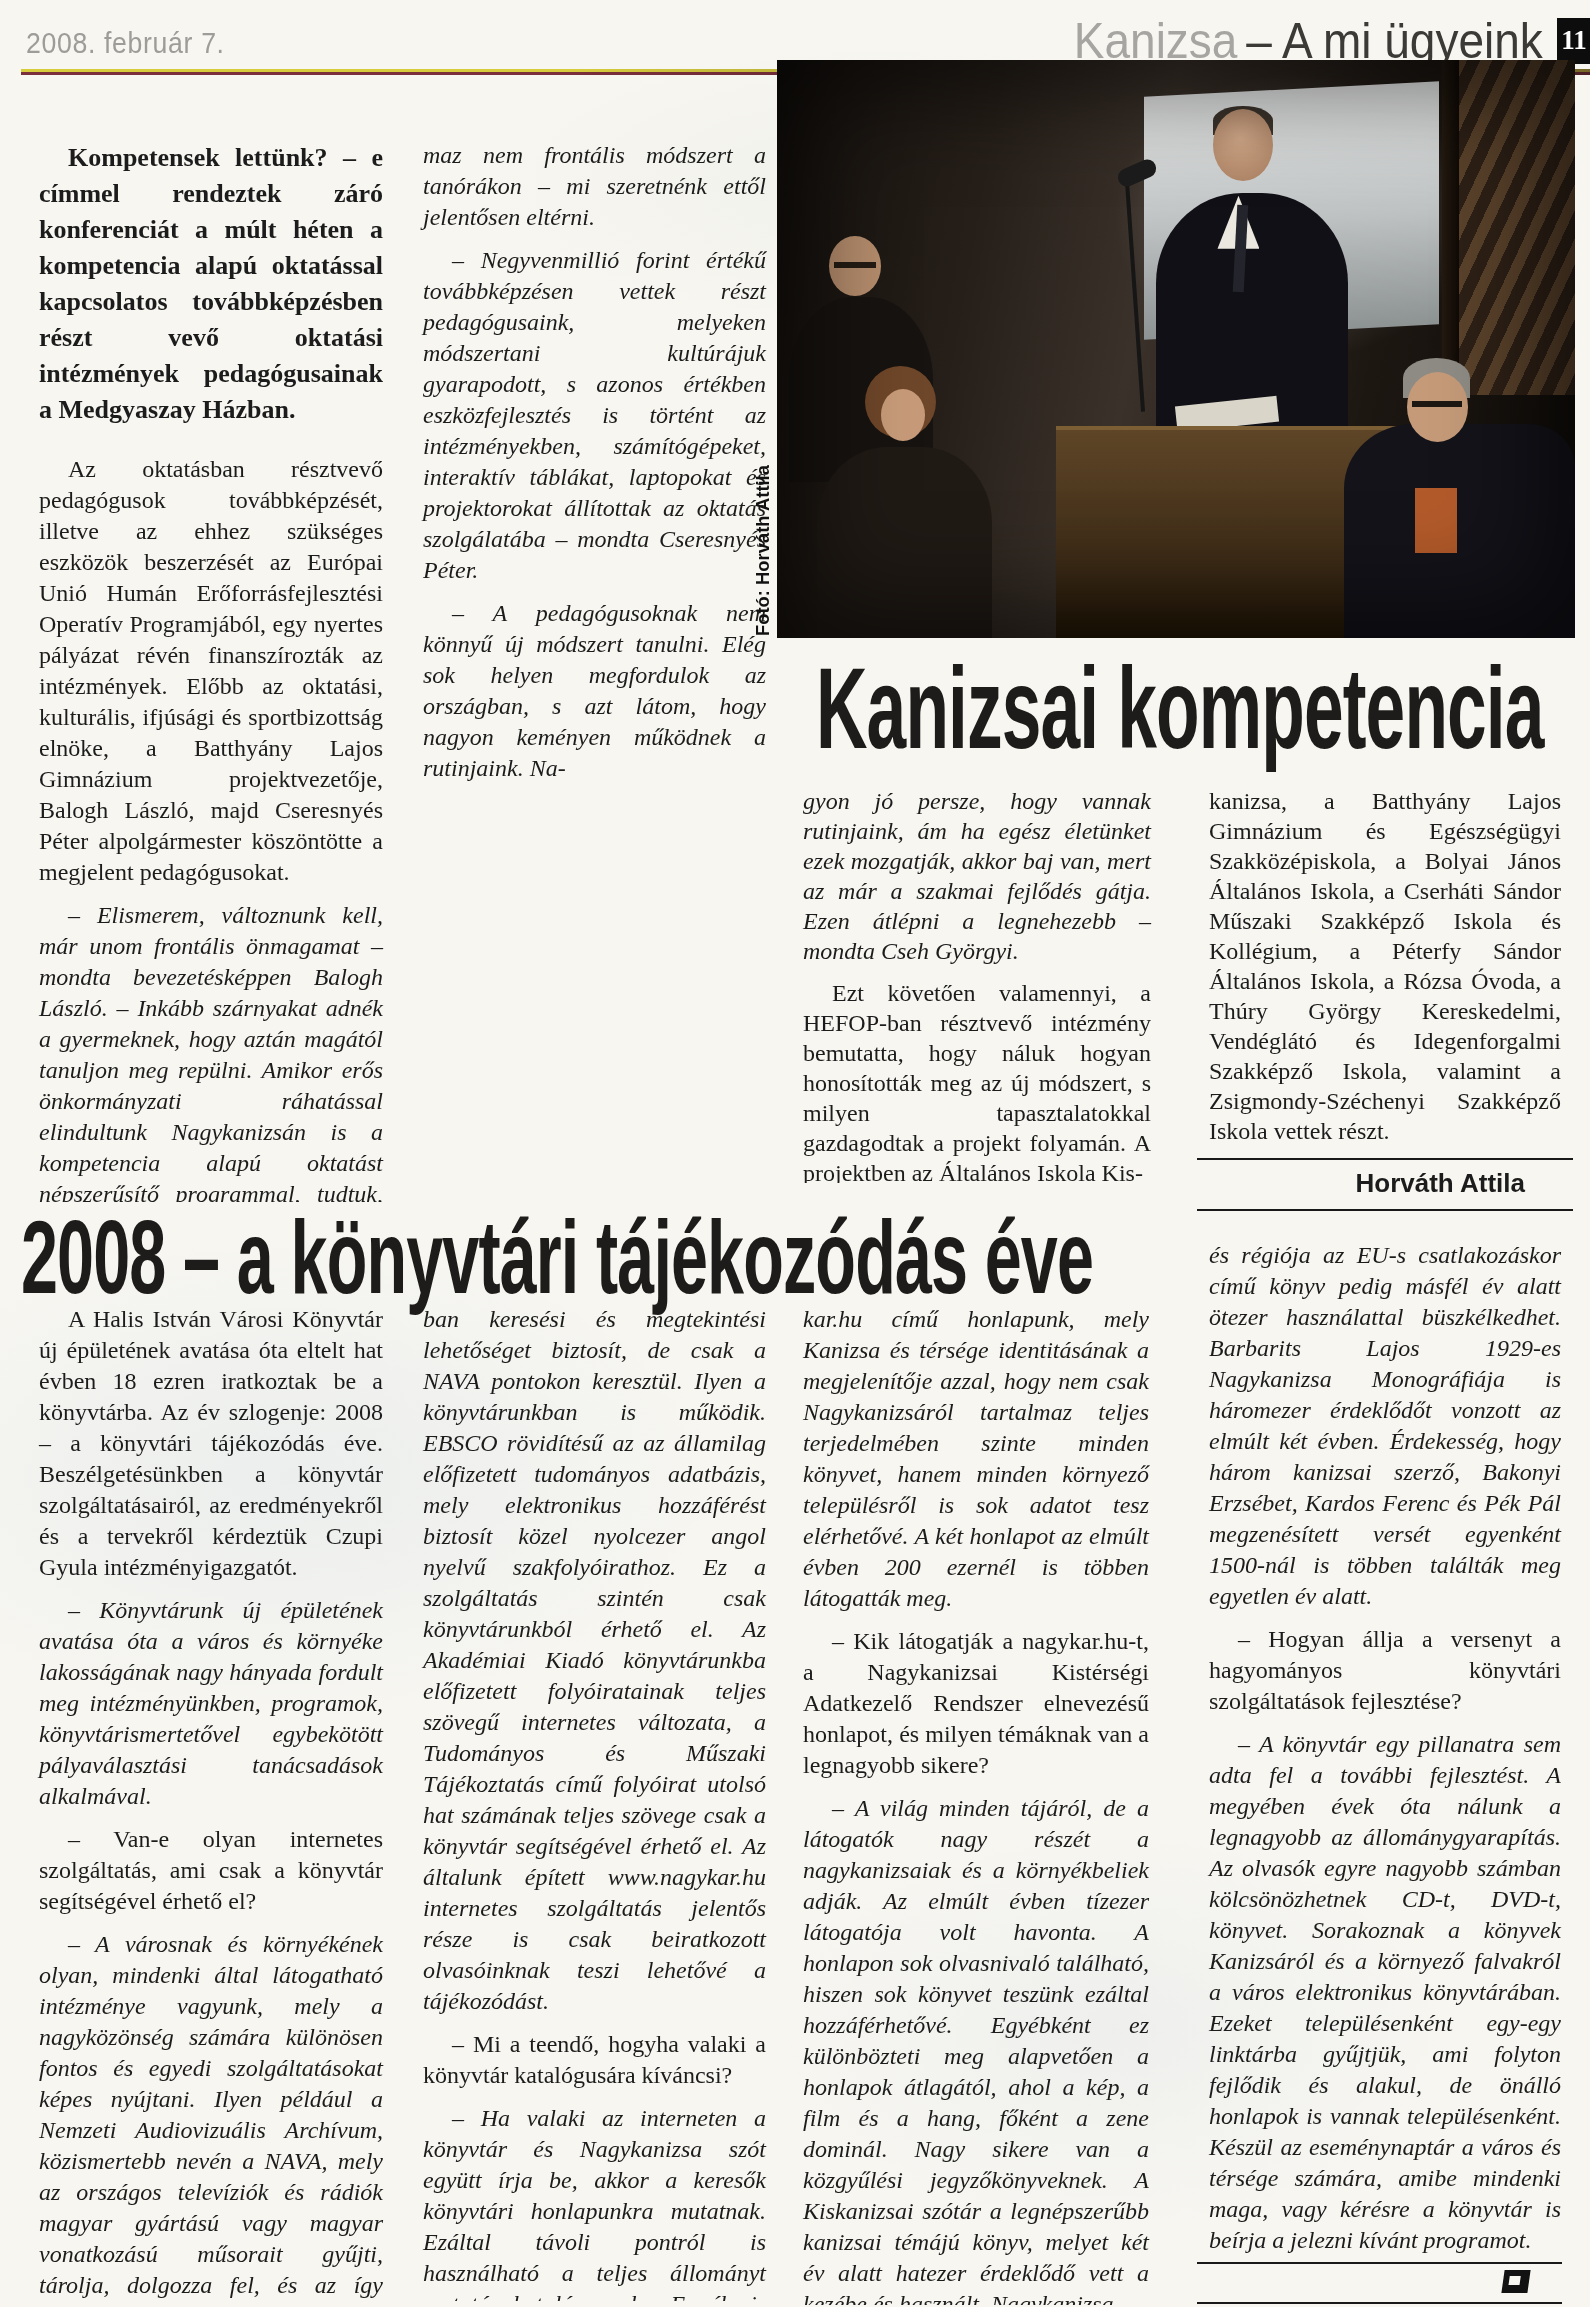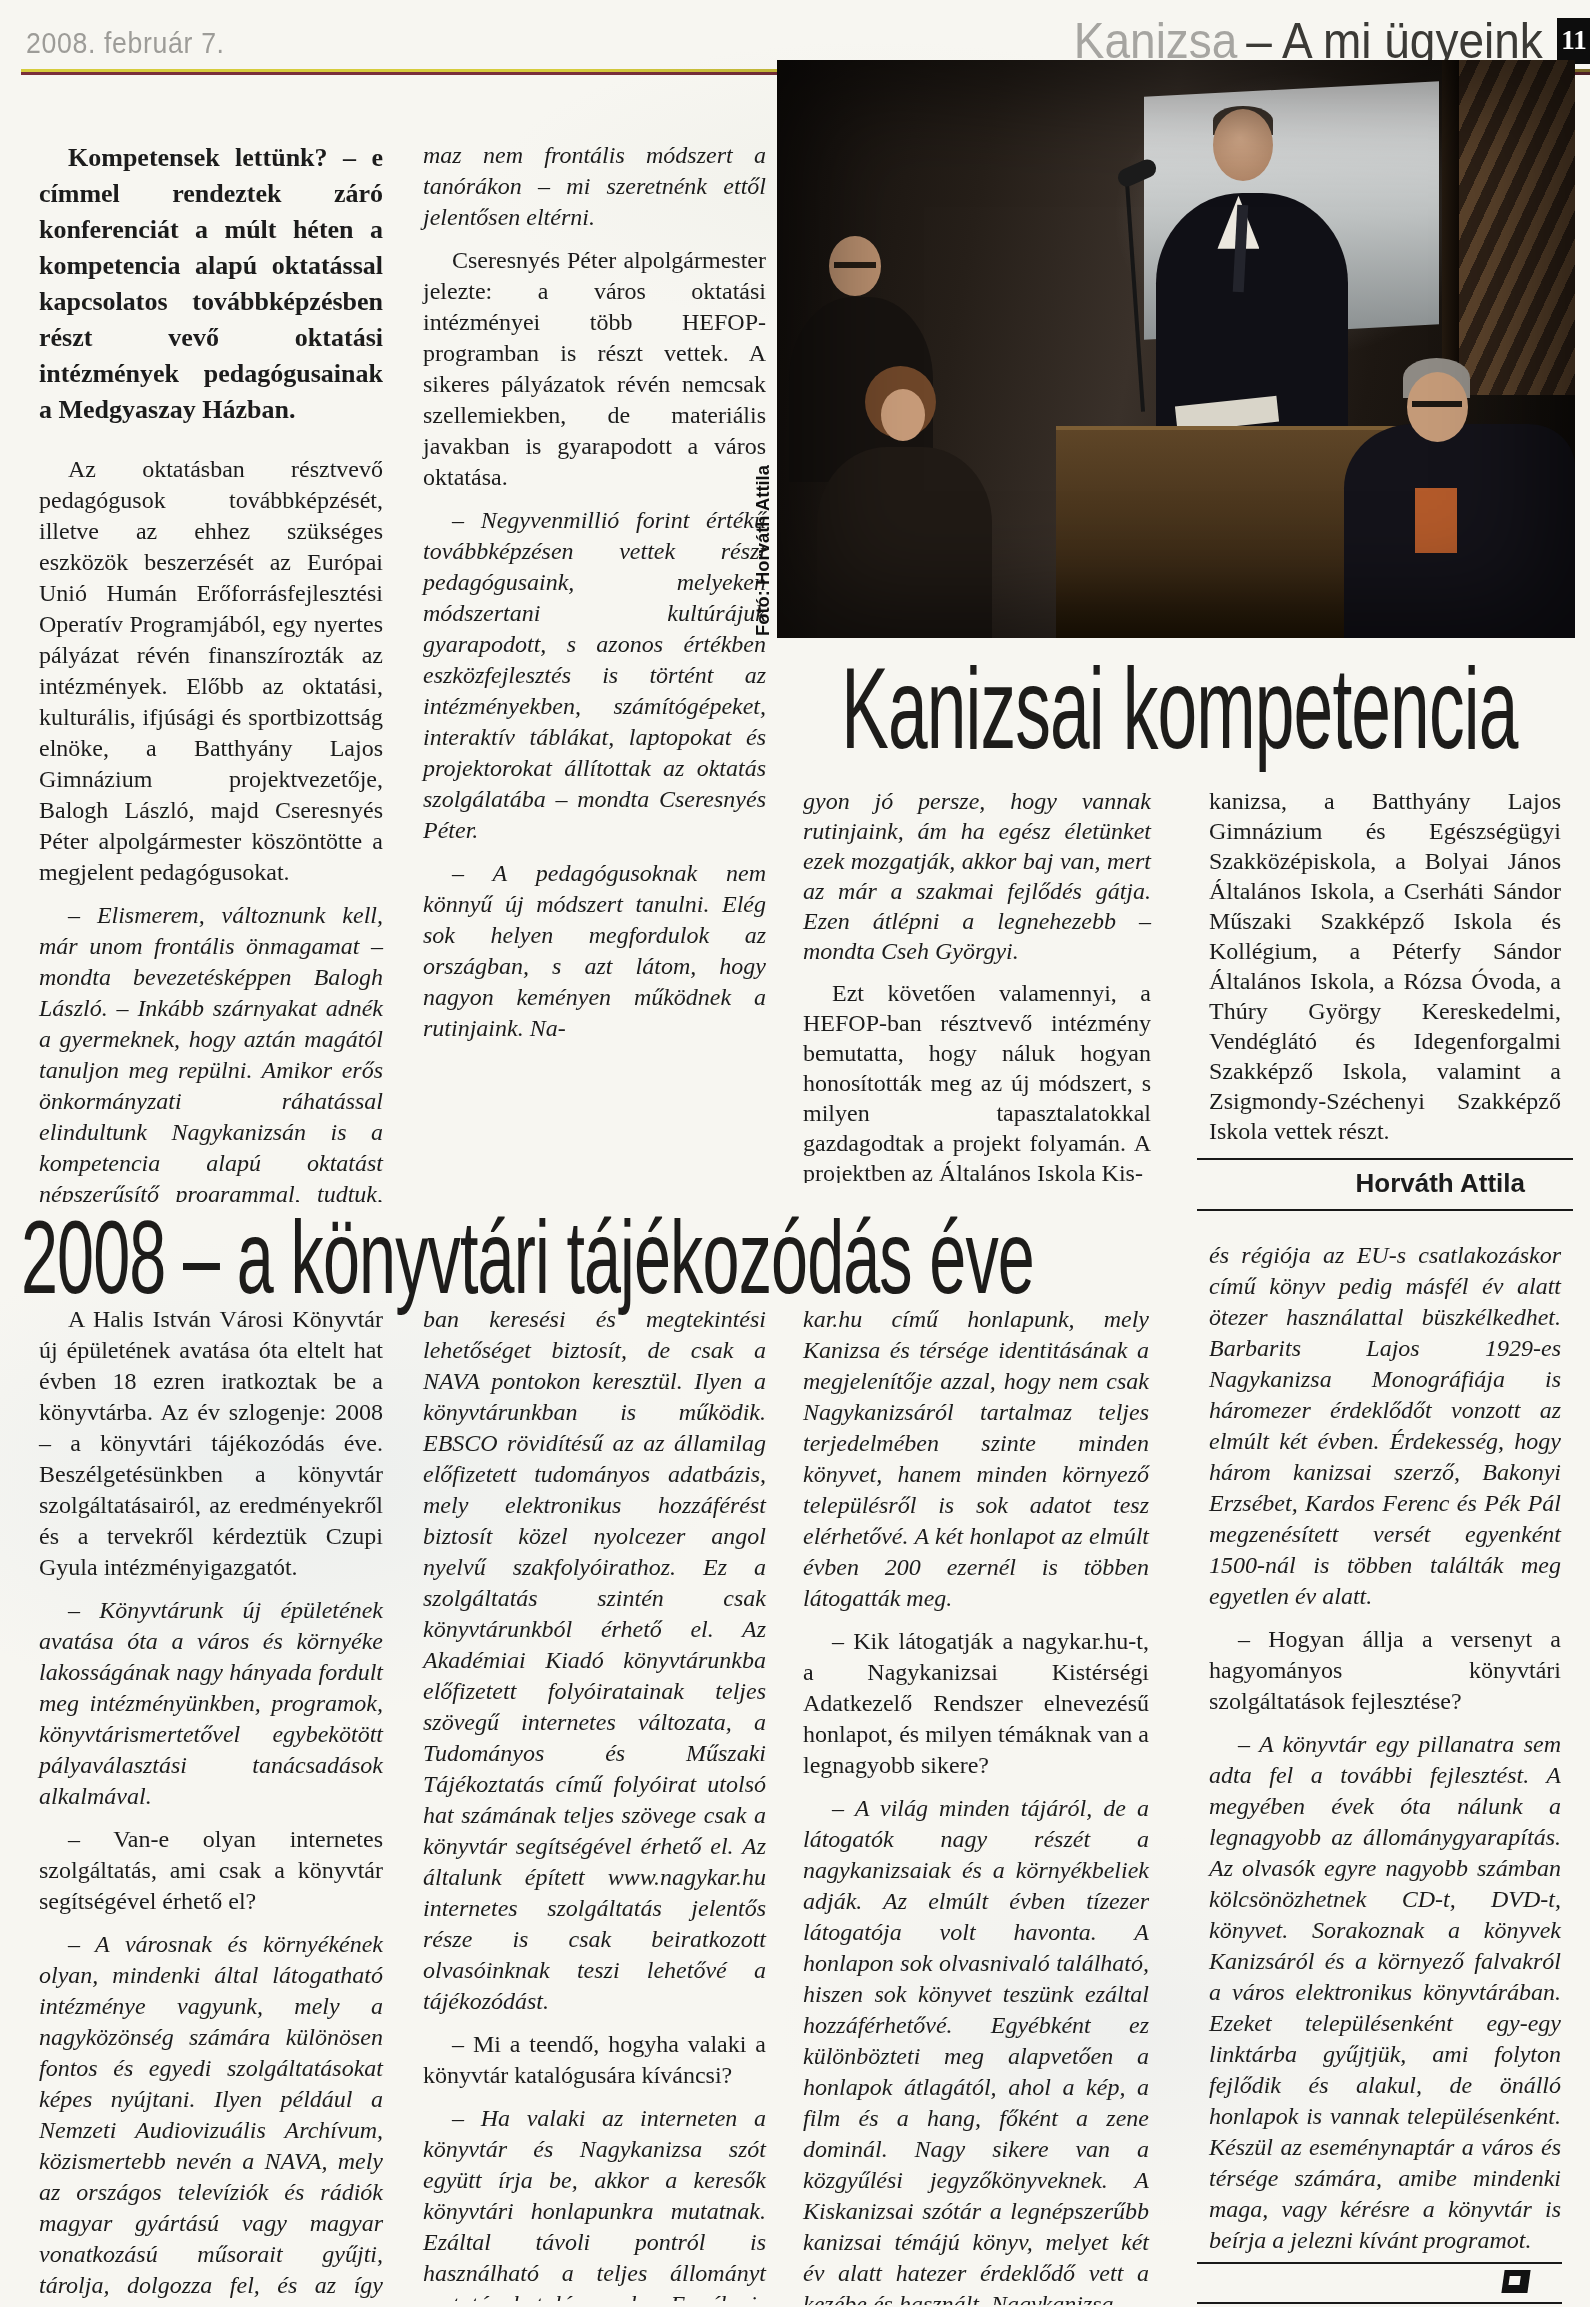--- a/index.html
+++ b/index.html
@@ -54,21 +54,21 @@
   .s-i,.s-ic{font-style:italic;font-family:Liberation Serif, serif;}
   .s-ic,.s-rc{text-indent:0;}
   .s-b{font-weight:700;font-size:26px;line-height:36px;margin-bottom:26px;}
   .a1 .para{font-size:24px;line-height:31px;}
   .a1 .s-b{font-size:26px;line-height:36px;}
   .a1n .para{font-size:24px;line-height:30px;}
   .a2 .para{font-size:24px;line-height:31px;}
   
   .headline{
     position:absolute;font-family:"Liberation Sans",sans-serif;
-    font-weight:400;color:#1d1c1a;white-space:nowrap;
+    font-weight:700;color:#1d1c1a;white-space:nowrap;
   }
   .h-kompetencia{
     left:784px;top:642px;width:791px;height:130px;
     font-size:115px;display:flex;justify-content:center;align-items:flex-start;
   }
   .h-kompetencia .ht{transform:scaleX(.62);transform-origin:center top;letter-spacing:-1.4px;}
   .h-konyvtar{left:20.5px;top:1198px;font-size:104px;}
   .h-konyvtar .ht{display:inline-block;transform:scaleX(.64);transform-origin:left top;letter-spacing:-1.4px;}
   
   .sig{
@@ -140,21 +140,20 @@
   <div class="head-rule"></div>
 
   <div class="col a1" style="left:27px;top:128px;width:368px;height:1074px;">
       <p class="para s-b">Kompetensek lettünk? – e címmel rendeztek záró konferenciát a múlt héten a kompetencia alapú oktatással kapcsolatos továbbképzésben részt vevő oktatási intézmények pedagógusainak a Medgyaszay Házban.</p>
       <p class="para s-r">Az oktatásban résztvevő pedagógusok továbbképzését, illetve az ehhez szükséges eszközök beszerzését az Európai Unió Humán Erőforrásfejlesztési Operatív Programjából, egy nyertes pályázat révén finanszírozták az intézmények. Előbb az oktatási, kulturális, ifjúsági és sportbizottság elnöke, a Batthyány Lajos Gimnázium projektvezetője, Balogh László, majd Cseresnyés Péter alpolgármester köszöntötte a megjelent pedagógusokat.</p>
       <p class="para s-i">– Elismerem, változnunk kell, már unom frontális önmagamat – mondta bevezetésképpen Balogh László. – Inkább szárnyakat adnék a gyermeknek, hogy aztán magától tanuljon meg repülni. Amikor erős önkormányzati ráhatással elindultunk Nagykanizsán is a kompetencia alapú oktatást népszerűsítő programmal, tudtuk, hogy talán csak a tanárok öt százaléka alkal-</p>
     </div>
 
   <div class="col a1" style="left:411px;top:128px;width:367px;height:1074px;">
       <p class="para s-ic">maz nem frontális módszert a tanórákon – mi szeretnénk ettől jelentősen eltérni.</p>
-      <p class="para s-r">Cseresnyés Péter alpolgármester jelezte: a város oktatási intézményei több HEFOP-programban is részt vettek. A sikeres pályázatok révén nemcsak szellemiekben, de materiális javakban is gyarapodott a város oktatása.</p>
       <p class="para s-i">– Negyvenmillió forint értékű továbbképzésen vettek részt pedagógusaink, melyeken módszertani kultúrájuk gyarapodott, s azonos értékben eszközfejlesztés is történt az intézményekben, számítógépeket, interaktív táblákat, laptopokat és projektorokat állítottak az oktatás szolgálatába – mondta Cseresnyés Péter.</p>
       <p class="para s-i">– A pedagógusoknak nem könnyű új módszert tanulni. Elég sok helyen megfordulok az országban, s azt látom, hogy nagyon keményen működnek a rutinjaink. Na-</p>
     </div>
 
   <div class="photo">
     <div class="ph-screen-glow"></div>
     <div class="ph-screen"></div>
     <div class="ph-wood"></div>
     <div class="ph-post"></div>
     <div class="ph-man-left-body"></div>

